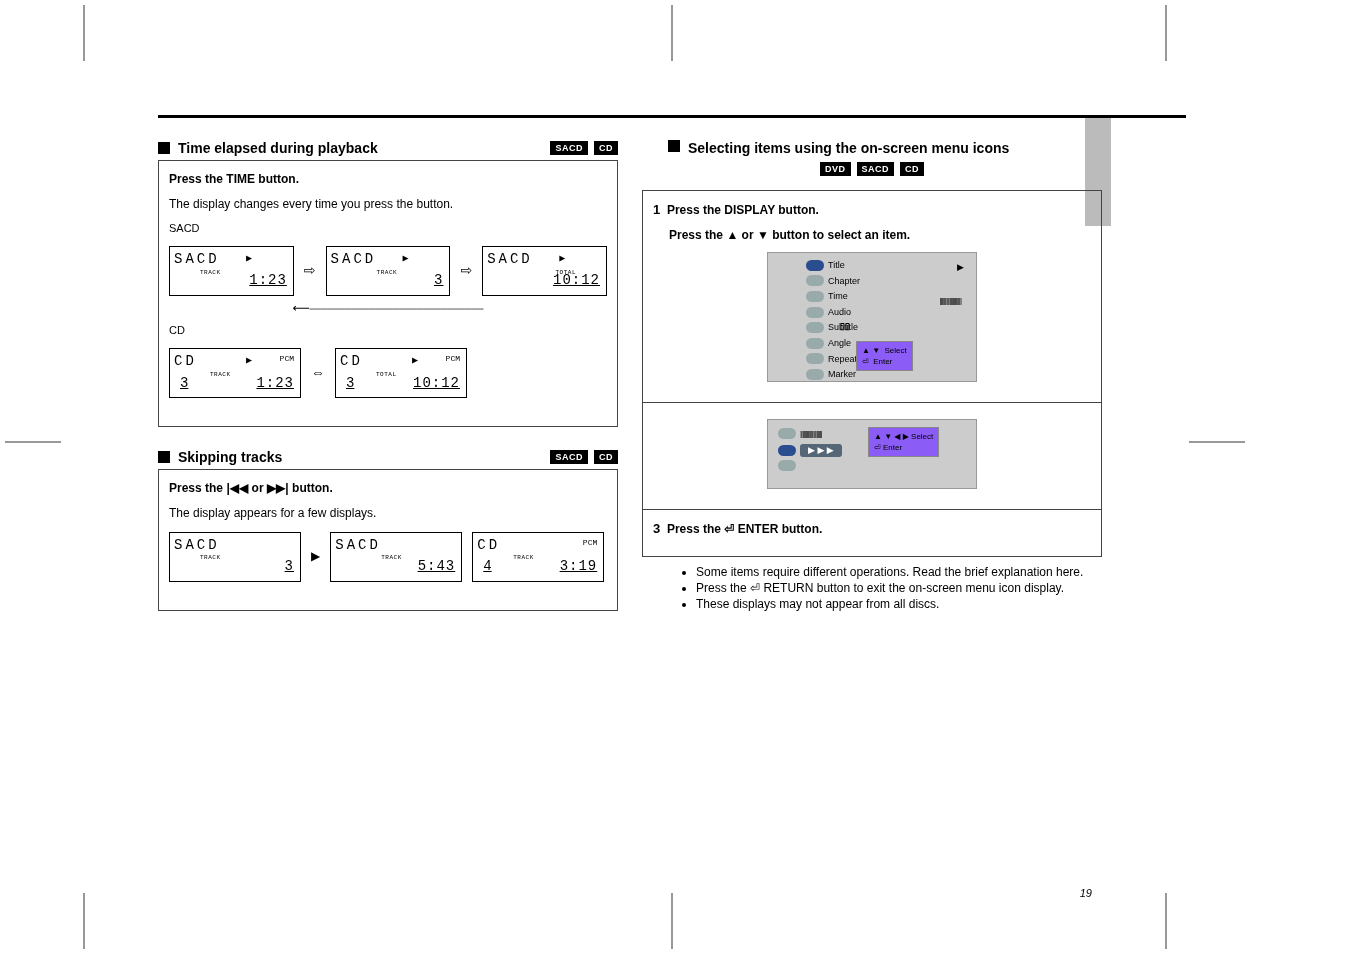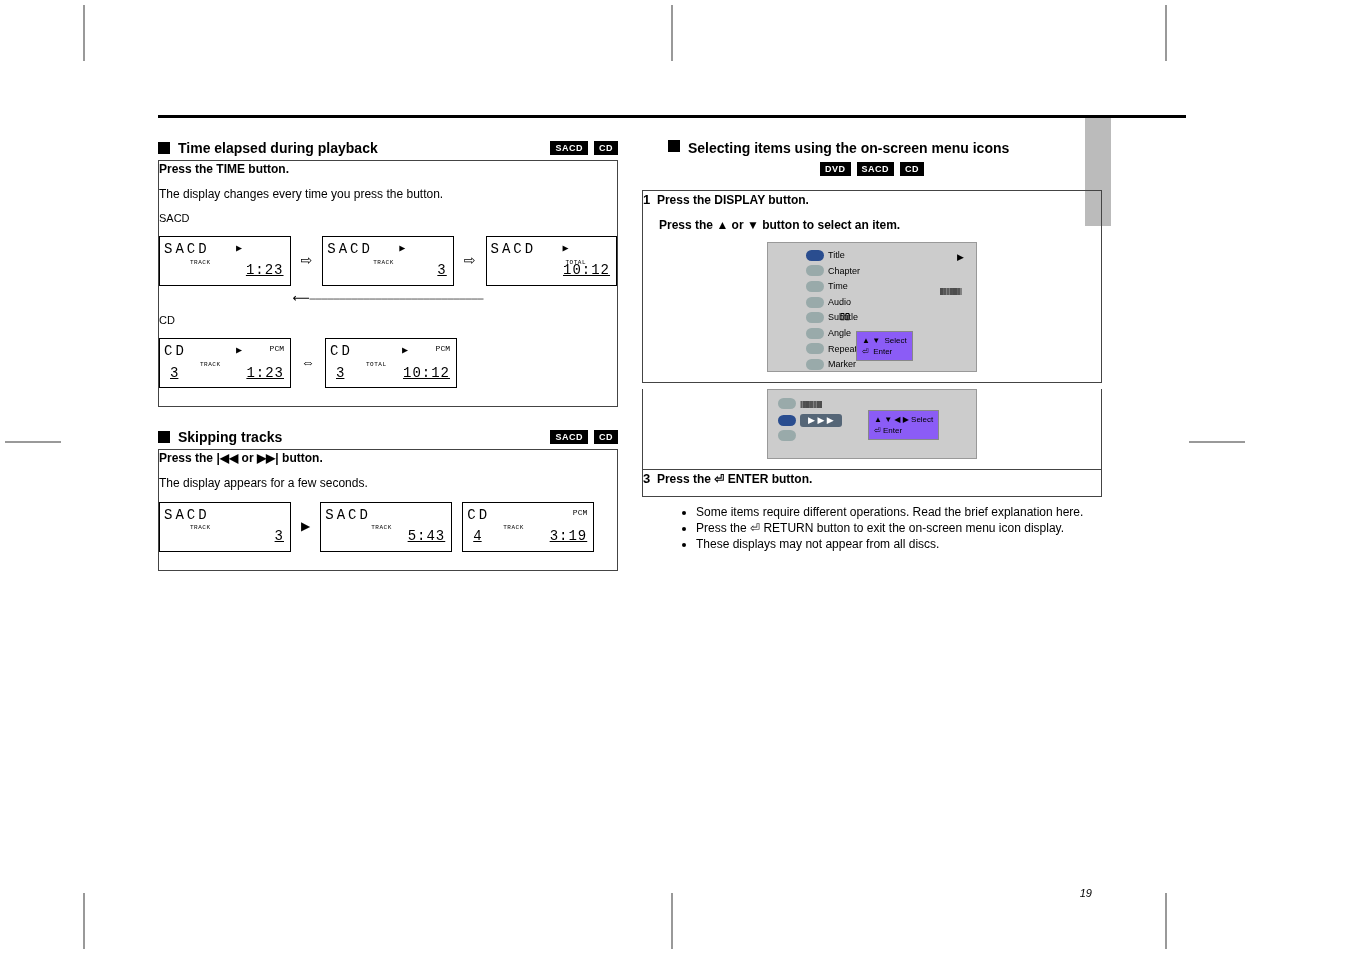--- a/index.html
+++ b/index.html
@@ -22,21 +22,21 @@
   .col.left  { left:158px; top:140px; }
   .col.right { left:642px; top:140px; }
 
   .sec-head { display:flex; align-items:center; font-size:14px; font-weight:bold; margin-bottom:4px; }
   .bullet { width:12px; height:12px; background:#000; margin-right:8px; flex-shrink:0; }
   .tags { display:flex; gap:6px; margin-left:auto; font-size:9px; font-weight:bold; }
   .right .sec-head .tags { margin-left:0; }
   .tag { border:1.5px solid #000; padding:1px 4px; letter-spacing:0.5px; }
   .tag.inv { background:#000; color:#fff; }
 
-  .panel { border:1px solid #444; padding:0; font-size:12px; line-height:1.4; }
+  .panel { border:1px solid #444; padding:10px; font-size:12px; line-height:1.4; }
   .panel + .sec-head { margin-top:22px; }
   .panel + .panel { border-top:none; }
   .panel p { margin:0 0 8px 0; }
   .note { font-size:11px; }
   .rq3 { font-size:13px; }
 
   
   .row { display:flex; align-items:center; gap:10px; margin:10px 0 18px 0; }
   .disp { border:1px solid #000; width:132px; height:50px; position:relative; font-family:"Courier New",monospace; }
   .disp .type { font-size:14px; letter-spacing:3px; position:absolute; left:4px; top:3px; }
@@ -156,21 +156,21 @@
     <div class="panel">
       <p>
         <b>
           <span>Press the </span>
           <span>|◀◀</span>
           <span> or </span>
           <span>▶▶|</span>
           <span> button.</span>
         </b>
       </p>
-      <p>The display appears for a few seconds.</p>
+      <p>The display appears for a few displays.</p>
       <div class="row">
         <div class="disp">
           <span class="type">SACD</span>
           <span class="tiny" style="left:30px;bottom:18px">TRACK</span>
           <span class="val">3</span>
         </div>
         <span>▶</span>
         <div class="disp">
           <span class="type">SACD</span>
           <span class="tiny" style="left:50px;bottom:18px">TRACK</span>
@@ -271,21 +271,21 @@
             <span class="pill"></span>
             <span class="barcode" style="position:static">||||||||||||||||||||</span>
           </div>
         <div class="row2 row2b">
             <span class="pill hl"></span>
             <span style="background:#567;color:#fff;padding:0 8px;border-radius:3px">▶ ▶ ▶</span>
           </div>
         <div class="row2" style="top:40px">
             <span class="pill"></span>
           </div>
-        <div class="legend" style="top:20px;left:100px;">
+        <div class="legend" style="top:7px;left:100px;">
           <span>▲ ▼ ◀ ▶</span>&nbsp;<span>Select</span><br>
           <span class="hp-icon">⏎</span>&nbsp;<span>Enter</span>
         </div>
       </div>
     </div>
 
     <div class="panel">
       <p>
         <b class="rq3">3</b>&nbsp;
         <b>

